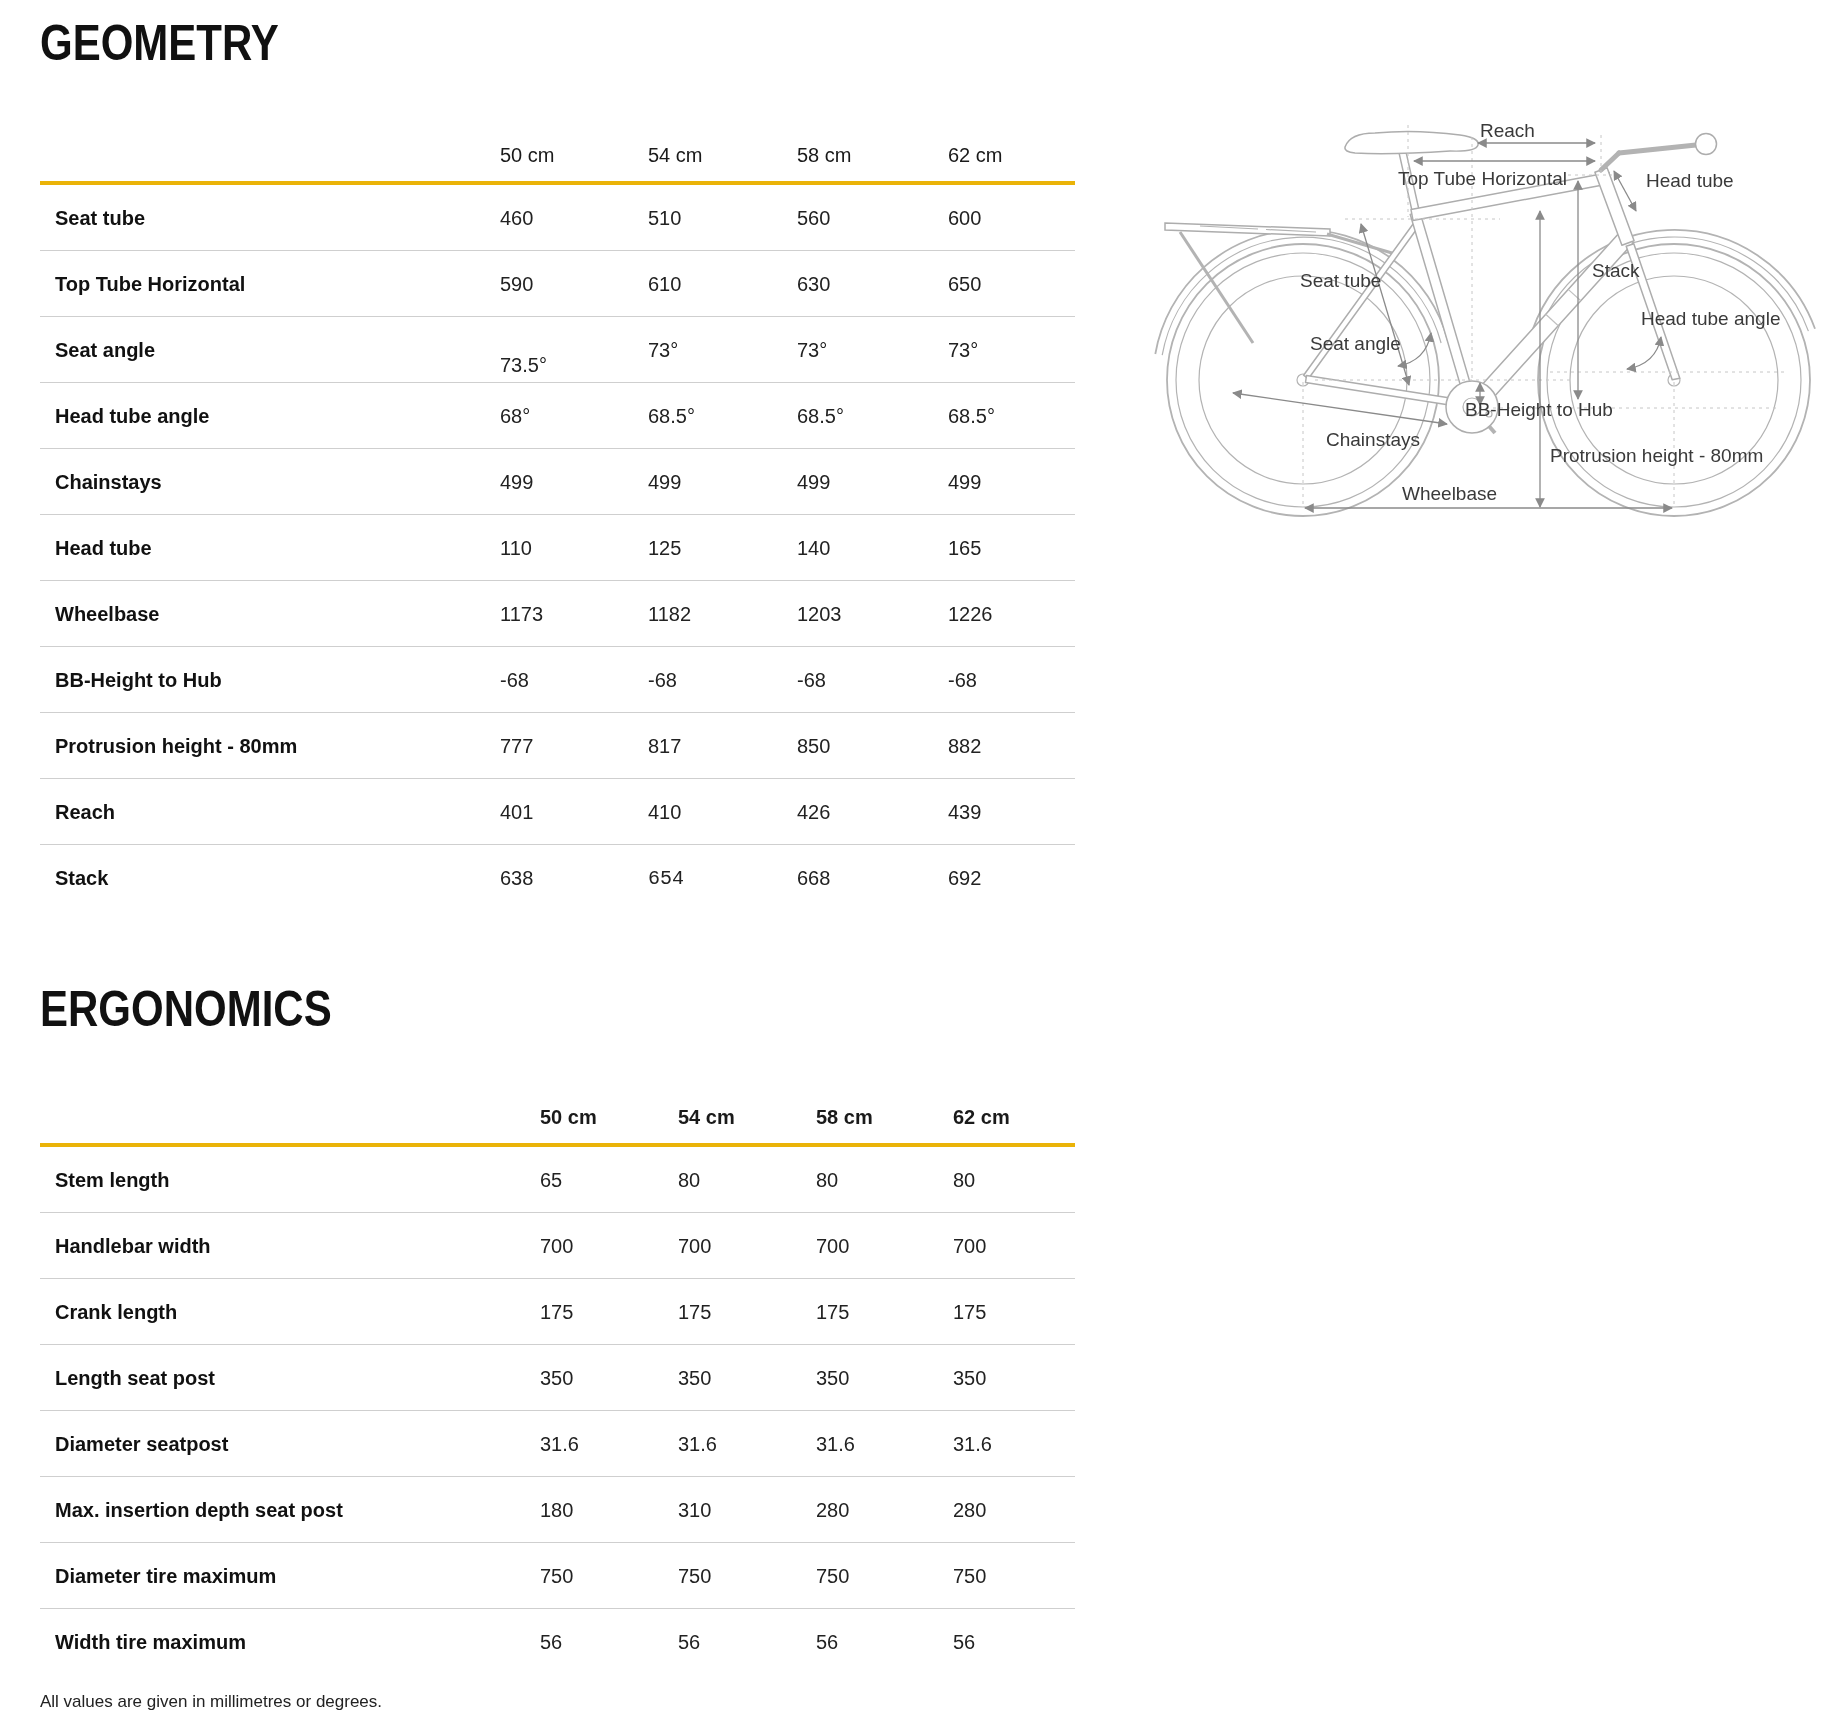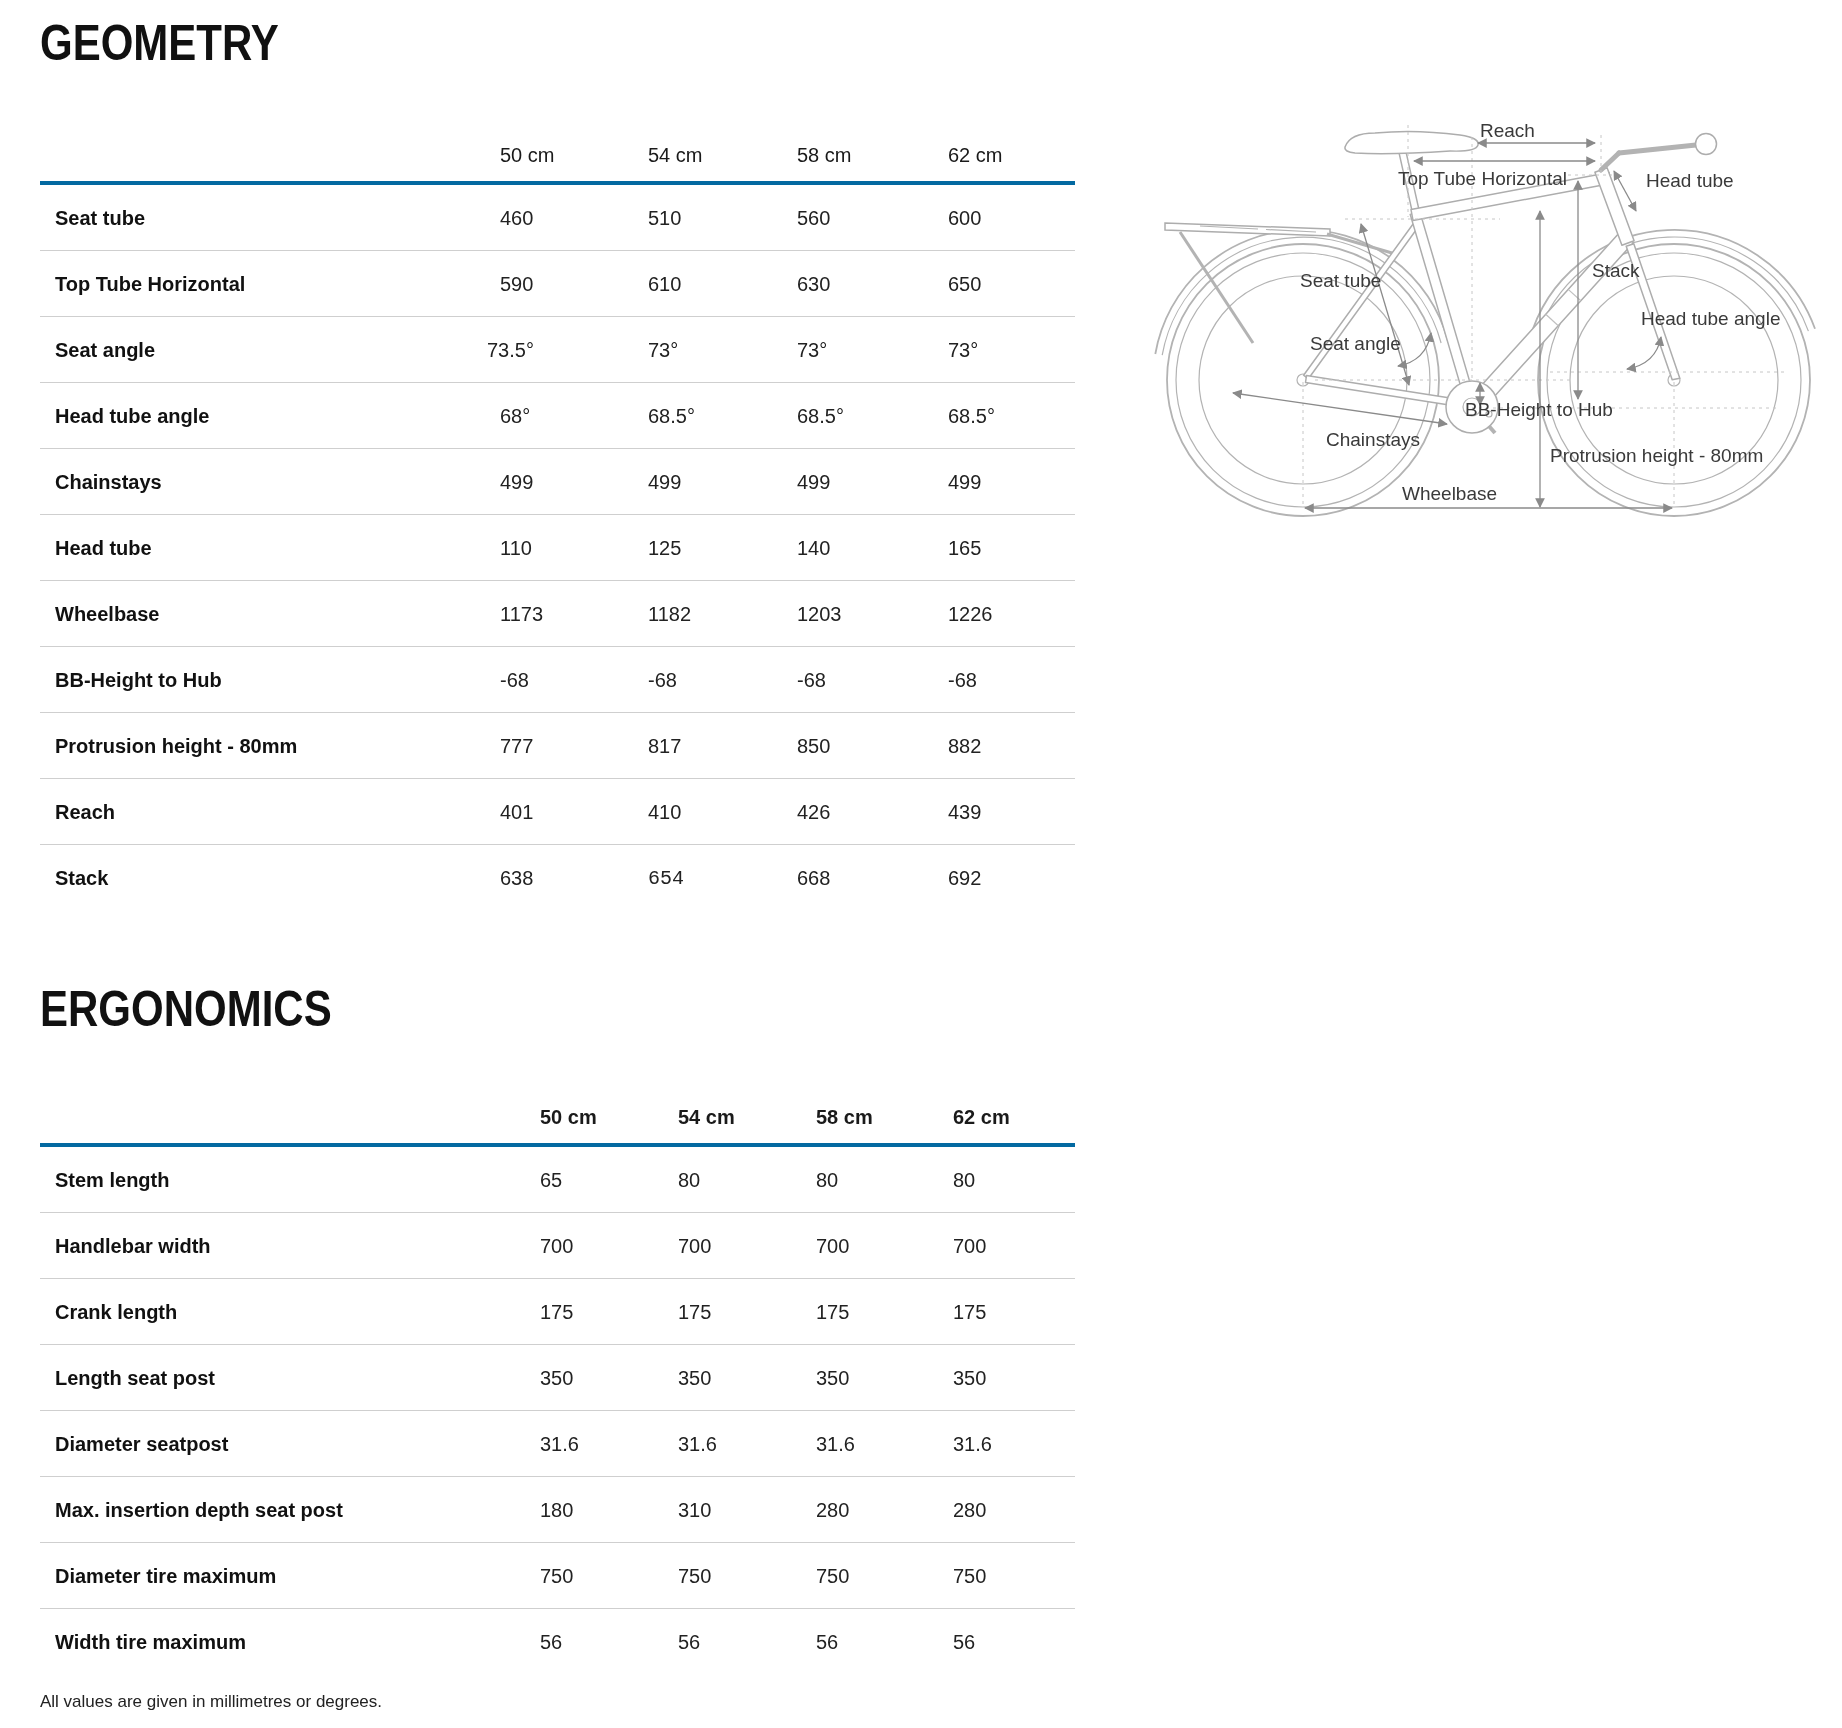--- a/index.html
+++ b/index.html
@@ -5,21 +5,21 @@
   html,body{margin:0;padding:0;background:#fff;}
   .page{position:relative;width:1842px;height:1728px;background:#fff;overflow:hidden;
         font-family:"Liberation Sans", sans-serif;color:#1a1a1a;border-radius:15px;}
   .heading{position:absolute;left:40px;font-size:50px;font-weight:800;letter-spacing:0;
            transform:scaleX(0.84);transform-origin:left center;white-space:nowrap;color:#111;}
   #geo-title{top:14px;}
   #erg-title{top:980px;}
   .spec-table{position:absolute;left:40px;width:1035px;}
   #geo-table{top:100px;}
   #erg-table{top:1062px;}
-  .thead{position:relative;height:81px;border-bottom:4px solid #0369a1;}
+  .thead{position:relative;height:81px;border-bottom:4px solid #eab308;}
   .colh{position:absolute;bottom:14px;font-size:20px;color:#1a1a1a;white-space:nowrap;}
   #erg-table .colh{font-weight:700;}
   .tbody{position:relative;}
   .trow{position:relative;height:65px;border-bottom:1px solid #cfcfcf;}
   .trow:last-child{border-bottom:none;}
   .rlab{position:absolute;left:15px;top:50%;transform:translateY(-50%);
         font-size:20px;font-weight:700;white-space:nowrap;color:#111;}
   .cell{position:absolute;top:50%;transform:translateY(-50%);font-size:20px;color:#222;white-space:nowrap;}
   .footnote{position:absolute;left:40px;top:1692px;font-size:17px;color:#222;}
   .diagram{position:absolute;left:1140px;top:95px;width:700px;height:440px;}
@@ -49,21 +49,21 @@
         </div>
         <div class="trow">
           <span class="rlab">Top Tube Horizontal</span>
           <span class="cell" style="left: 460px;">590</span>
           <span class="cell" style="left: 608px;">610</span>
           <span class="cell" style="left: 757px;">630</span>
           <span class="cell" style="left: 908px;">650</span>
         </div>
         <div class="trow">
           <span class="rlab">Seat angle</span>
-          <span class="cell" style="left: 447px;">73.5°</span>
+          <span class="cell" style="left: 460px; margin-top: 15px;">73.5°</span>
           <span class="cell" style="left: 608px;">73°</span>
           <span class="cell" style="left: 757px;">73°</span>
           <span class="cell" style="left: 908px;">73°</span>
         </div>
         <div class="trow">
           <span class="rlab">Head tube angle</span>
           <span class="cell" style="left: 460px;">68°</span>
           <span class="cell" style="left: 608px;">68.5°</span>
           <span class="cell" style="left: 757px;">68.5°</span>
           <span class="cell" style="left: 908px;">68.5°</span>

